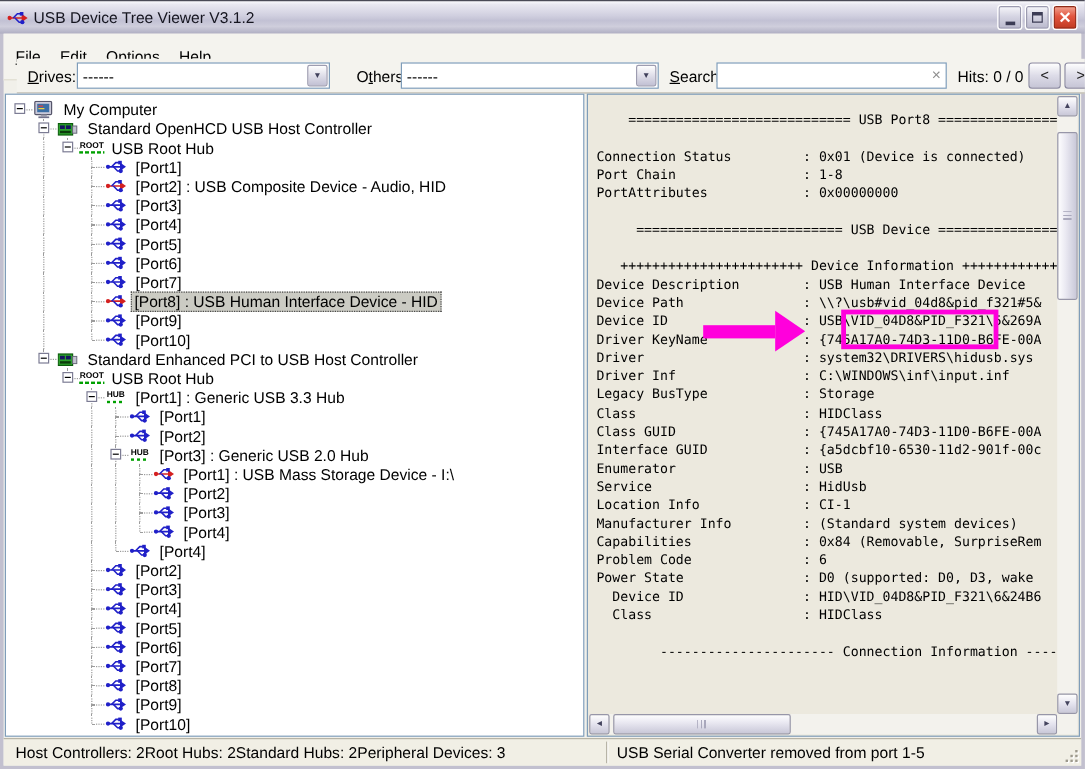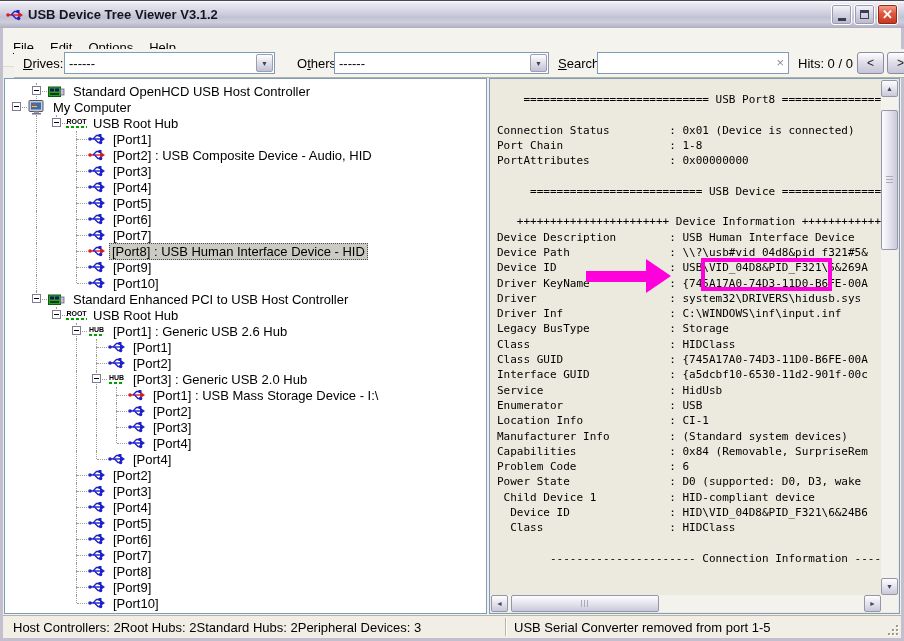--- a/index.html
+++ b/index.html
@@ -5,21 +5,21 @@
 *{margin:0;padding:0;box-sizing:border-box}
 html,body{width:904px;height:641px;overflow:hidden}
 body{font-family:"Liberation Sans",sans-serif;background:#C2C0CF}
 .window{position:relative;width:904px;height:641px;background:#C2C0CF}
 .frame{position:absolute;left:3px;top:28px;width:898px;height:610px;background:#F1F0EA}
 
 .titlebar{position:absolute;left:0;top:0;width:904px;height:28px;border-top:1px solid #4A4A56;
  background:linear-gradient(#FBFBFD 0%,#E9E8F1 10%,#D0CFDF 45%,#C2C1D4 60%,#CFCEDC 78%,#AFAEC2 100%);
  display:flex;align-items:center;padding:0 6px}
 .app-icon{width:18px;height:16px;display:flex;align-items:center;justify-content:center;margin-right:4px}
-.title{font-size:13px;font-weight:bold;color:#15151F;flex:1;white-space:nowrap}
+.title{font-size:13px;font-weight:normal;color:#15151F;flex:1;white-space:nowrap}
 .tb-btns{display:flex}
 .tbb{width:21px;height:21px;margin-left:2px;border:1px solid #FFFFFF;border-radius:3px;display:flex;align-items:center;justify-content:center;
  background:linear-gradient(#F8F8FB,#D6D5E3 45%,#B9B8CC);box-shadow:inset 0 0 0 1px #9B9AAF}
 .tbb.close{background:linear-gradient(#F2A896,#E25640 45%,#BF3820);box-shadow:inset 0 0 0 1px #8F2A18;color:#fff;font-weight:bold;font-size:13px;line-height:13px}
 .g-min{width:8px;height:3px;background:#3C3C55;align-self:flex-end;margin-bottom:3px}
 .g-max{width:9px;height:9px;border:1px solid #3C3C55;border-top:3px solid #3C3C55}
 
 .menubar{position:absolute;left:3px;top:28px;width:898px;height:39px;background:#F4F3EE;border-bottom:1px solid #DFDCCF;display:flex;align-items:center;padding-left:2px}
 .menu-item{font-size:13px;padding:2px 8px;color:#000}
 .toolbar{position:absolute;left:14px;top:49px;width:898px;height:29px;background:#F4F3EE;border-bottom:1px solid #B6B3A6}
@@ -141,280 +141,280 @@
       <input id="search-input" value="" style="">
       <span class="clear">×</span>
     </span>
     <span class="hits">Hits: 0 / 0</span>
     <span class="navbtn" id="btn-prev">&lt;</span>
     <span class="navbtn" id="btn-next">&gt;</span>
   </div>
 
   <div class="tree-panel" id="tree">
       <div class="trow">
-        <span class="tcell"></span>
-        <span class="tcell elbow vt vb">
-          <i class="hline"></i>
-          <span class="expander"></span>
-        </span>
-        <span class="ticon">
-  <svg width="17" height="13" viewBox="0 0 17 13">
-            <rect x="0.5" y="2" width="12" height="9.5" fill="#2CA02C" stroke="#0C5C0C"></rect>
-            <rect x="2" y="3.5" width="4" height="3" fill="#14145E"></rect>
-            <rect x="7" y="3.5" width="4" height="3" fill="#14145E"></rect>
-            <rect x="2" y="8" width="9" height="2" fill="#0C3C0C"></rect>
-            <rect x="12.5" y="4" width="3.5" height="6" fill="#C2C2D0" stroke="#666677" stroke-width="0.8"></rect>
-          </svg>
-</span>
-        <span class="tlabel">Standard OpenHCD USB Host Controller</span>
-      </div>
-      <div class="trow">
         <span class="tcell elbow">
           <i class="hline"></i>
           <span class="expander"></span>
         </span>
         <span class="ticon">
   <svg width="17" height="15" viewBox="0 0 17 15">
             <rect x="1" y="0.5" width="14" height="11" rx="1" fill="#C9C9D9" stroke="#55556A"></rect>
             <rect x="3" y="2.5" width="10" height="7" fill="#3A6EA5"></rect>
             <path d="M4 4.5h4" stroke="#E04040" stroke-width="1"></path>
             <path d="M4 6.5h5" stroke="#F0D040" stroke-width="1"></path>
             <rect x="6" y="11.5" width="5" height="1.5" fill="#9A9AAA"></rect>
             <rect x="4" y="13" width="9" height="1.5" fill="#70708A"></rect>
           </svg>
 </span>
         <span class="tlabel">My Computer</span>
       </div>
       <div class="trow">
         <span class="tcell"></span>
-        <span class="tcell g"></span>
-        <span class="tcell elbow vt">
-          <i class="hline"></i>
-          <span class="expander"></span>
-        </span>
-        <span class="ticon">
-          <span class="txtic">ROOT<i></i></span>
-        </span>
-        <span class="tlabel">USB Root Hub</span>
-      </div>
-      <div class="trow">
-        <span class="tcell"></span>
-        <span class="tcell g"></span>
-        <span class="tcell"></span>
-        <span class="tcell elbow vt vb">
-          <i class="hline"></i>
-        </span>
-        <span class="ticon">
-  <svg width="18" height="14" viewBox="0 0 18 14">
-            <circle cx="2" cy="7" r="1.8" fill="#2020C8"></circle>
-            <path d="M2 7H12.5" stroke="#2020C8" stroke-width="1.4"></path>
-            <polygon points="12,3.5 17,7 12,10.5" fill="#2020C8"></polygon>
-            <path d="M5 7L8.5 3.5H11" stroke="#2020C8" stroke-width="1.3" fill="none"></path>
-            <rect x="10.5" y="2" width="3" height="3" fill="#2020C8"></rect>
-            <path d="M6.5 7L10 10.5h1.4" stroke="#2020C8" stroke-width="1.3" fill="none"></path>
-            <circle cx="12.6" cy="10.5" r="1.8" fill="#2020C8"></circle>
-          </svg>
-</span>
-        <span class="tlabel">[Port1]</span>
-      </div>
-      <div class="trow">
-        <span class="tcell"></span>
-        <span class="tcell g"></span>
-        <span class="tcell"></span>
-        <span class="tcell elbow vt vb">
-          <i class="hline"></i>
-        </span>
-        <span class="ticon">
-  <svg width="18" height="14" viewBox="0 0 18 14">
-            <circle cx="2" cy="7" r="1.8" fill="#D42020"></circle>
-            <path d="M2 7H12.5" stroke="#D42020" stroke-width="1.4"></path>
-            <polygon points="12,3.5 17,7 12,10.5" fill="#D42020"></polygon>
-            <path d="M5 7L8.5 3.5H11" stroke="#2020C8" stroke-width="1.3" fill="none"></path>
-            <rect x="10.5" y="2" width="3" height="3" fill="#2020C8"></rect>
-            <path d="M6.5 7L10 10.5h1.4" stroke="#2020C8" stroke-width="1.3" fill="none"></path>
-            <circle cx="12.6" cy="10.5" r="1.8" fill="#2020C8"></circle>
-          </svg>
-</span>
-        <span class="tlabel">[Port2] : USB Composite Device - Audio, HID</span>
-      </div>
-      <div class="trow">
-        <span class="tcell"></span>
-        <span class="tcell g"></span>
-        <span class="tcell"></span>
-        <span class="tcell elbow vt vb">
-          <i class="hline"></i>
-        </span>
-        <span class="ticon">
-  <svg width="18" height="14" viewBox="0 0 18 14">
-            <circle cx="2" cy="7" r="1.8" fill="#2020C8"></circle>
-            <path d="M2 7H12.5" stroke="#2020C8" stroke-width="1.4"></path>
-            <polygon points="12,3.5 17,7 12,10.5" fill="#2020C8"></polygon>
-            <path d="M5 7L8.5 3.5H11" stroke="#2020C8" stroke-width="1.3" fill="none"></path>
-            <rect x="10.5" y="2" width="3" height="3" fill="#2020C8"></rect>
-            <path d="M6.5 7L10 10.5h1.4" stroke="#2020C8" stroke-width="1.3" fill="none"></path>
-            <circle cx="12.6" cy="10.5" r="1.8" fill="#2020C8"></circle>
-          </svg>
-</span>
-        <span class="tlabel">[Port3]</span>
-      </div>
-      <div class="trow">
-        <span class="tcell"></span>
-        <span class="tcell g"></span>
-        <span class="tcell"></span>
-        <span class="tcell elbow vt vb">
-          <i class="hline"></i>
-        </span>
-        <span class="ticon">
-  <svg width="18" height="14" viewBox="0 0 18 14">
-            <circle cx="2" cy="7" r="1.8" fill="#2020C8"></circle>
-            <path d="M2 7H12.5" stroke="#2020C8" stroke-width="1.4"></path>
-            <polygon points="12,3.5 17,7 12,10.5" fill="#2020C8"></polygon>
-            <path d="M5 7L8.5 3.5H11" stroke="#2020C8" stroke-width="1.3" fill="none"></path>
-            <rect x="10.5" y="2" width="3" height="3" fill="#2020C8"></rect>
-            <path d="M6.5 7L10 10.5h1.4" stroke="#2020C8" stroke-width="1.3" fill="none"></path>
-            <circle cx="12.6" cy="10.5" r="1.8" fill="#2020C8"></circle>
-          </svg>
-</span>
-        <span class="tlabel">[Port4]</span>
-      </div>
-      <div class="trow">
-        <span class="tcell"></span>
-        <span class="tcell g"></span>
-        <span class="tcell"></span>
-        <span class="tcell elbow vt vb">
-          <i class="hline"></i>
-        </span>
-        <span class="ticon">
-  <svg width="18" height="14" viewBox="0 0 18 14">
-            <circle cx="2" cy="7" r="1.8" fill="#2020C8"></circle>
-            <path d="M2 7H12.5" stroke="#2020C8" stroke-width="1.4"></path>
-            <polygon points="12,3.5 17,7 12,10.5" fill="#2020C8"></polygon>
-            <path d="M5 7L8.5 3.5H11" stroke="#2020C8" stroke-width="1.3" fill="none"></path>
-            <rect x="10.5" y="2" width="3" height="3" fill="#2020C8"></rect>
-            <path d="M6.5 7L10 10.5h1.4" stroke="#2020C8" stroke-width="1.3" fill="none"></path>
-            <circle cx="12.6" cy="10.5" r="1.8" fill="#2020C8"></circle>
-          </svg>
-</span>
-        <span class="tlabel">[Port5]</span>
-      </div>
-      <div class="trow">
-        <span class="tcell"></span>
-        <span class="tcell g"></span>
-        <span class="tcell"></span>
-        <span class="tcell elbow vt vb">
-          <i class="hline"></i>
-        </span>
-        <span class="ticon">
-  <svg width="18" height="14" viewBox="0 0 18 14">
-            <circle cx="2" cy="7" r="1.8" fill="#2020C8"></circle>
-            <path d="M2 7H12.5" stroke="#2020C8" stroke-width="1.4"></path>
-            <polygon points="12,3.5 17,7 12,10.5" fill="#2020C8"></polygon>
-            <path d="M5 7L8.5 3.5H11" stroke="#2020C8" stroke-width="1.3" fill="none"></path>
-            <rect x="10.5" y="2" width="3" height="3" fill="#2020C8"></rect>
-            <path d="M6.5 7L10 10.5h1.4" stroke="#2020C8" stroke-width="1.3" fill="none"></path>
-            <circle cx="12.6" cy="10.5" r="1.8" fill="#2020C8"></circle>
-          </svg>
-</span>
-        <span class="tlabel">[Port6]</span>
-      </div>
-      <div class="trow">
-        <span class="tcell"></span>
-        <span class="tcell g"></span>
-        <span class="tcell"></span>
-        <span class="tcell elbow vt vb">
-          <i class="hline"></i>
-        </span>
-        <span class="ticon">
-  <svg width="18" height="14" viewBox="0 0 18 14">
-            <circle cx="2" cy="7" r="1.8" fill="#2020C8"></circle>
-            <path d="M2 7H12.5" stroke="#2020C8" stroke-width="1.4"></path>
-            <polygon points="12,3.5 17,7 12,10.5" fill="#2020C8"></polygon>
-            <path d="M5 7L8.5 3.5H11" stroke="#2020C8" stroke-width="1.3" fill="none"></path>
-            <rect x="10.5" y="2" width="3" height="3" fill="#2020C8"></rect>
-            <path d="M6.5 7L10 10.5h1.4" stroke="#2020C8" stroke-width="1.3" fill="none"></path>
-            <circle cx="12.6" cy="10.5" r="1.8" fill="#2020C8"></circle>
-          </svg>
-</span>
-        <span class="tlabel">[Port7]</span>
-      </div>
-      <div class="trow">
-        <span class="tcell"></span>
-        <span class="tcell g"></span>
-        <span class="tcell"></span>
-        <span class="tcell elbow vt vb">
-          <i class="hline"></i>
-        </span>
-        <span class="ticon">
-  <svg width="18" height="14" viewBox="0 0 18 14">
-            <circle cx="2" cy="7" r="1.8" fill="#D42020"></circle>
-            <path d="M2 7H12.5" stroke="#D42020" stroke-width="1.4"></path>
-            <polygon points="12,3.5 17,7 12,10.5" fill="#D42020"></polygon>
-            <path d="M5 7L8.5 3.5H11" stroke="#2020C8" stroke-width="1.3" fill="none"></path>
-            <rect x="10.5" y="2" width="3" height="3" fill="#2020C8"></rect>
-            <path d="M6.5 7L10 10.5h1.4" stroke="#2020C8" stroke-width="1.3" fill="none"></path>
-            <circle cx="12.6" cy="10.5" r="1.8" fill="#2020C8"></circle>
-          </svg>
-</span>
-        <span class="tlabel sel">[Port8] : USB Human Interface Device - HID</span>
-      </div>
-      <div class="trow">
-        <span class="tcell"></span>
-        <span class="tcell g"></span>
-        <span class="tcell"></span>
-        <span class="tcell elbow vt vb">
-          <i class="hline"></i>
-        </span>
-        <span class="ticon">
-  <svg width="18" height="14" viewBox="0 0 18 14">
-            <circle cx="2" cy="7" r="1.8" fill="#2020C8"></circle>
-            <path d="M2 7H12.5" stroke="#2020C8" stroke-width="1.4"></path>
-            <polygon points="12,3.5 17,7 12,10.5" fill="#2020C8"></polygon>
-            <path d="M5 7L8.5 3.5H11" stroke="#2020C8" stroke-width="1.3" fill="none"></path>
-            <rect x="10.5" y="2" width="3" height="3" fill="#2020C8"></rect>
-            <path d="M6.5 7L10 10.5h1.4" stroke="#2020C8" stroke-width="1.3" fill="none"></path>
-            <circle cx="12.6" cy="10.5" r="1.8" fill="#2020C8"></circle>
-          </svg>
-</span>
-        <span class="tlabel">[Port9]</span>
-      </div>
-      <div class="trow">
-        <span class="tcell"></span>
-        <span class="tcell g"></span>
-        <span class="tcell"></span>
-        <span class="tcell elbow vt">
-          <i class="hline"></i>
-        </span>
-        <span class="ticon">
-  <svg width="18" height="14" viewBox="0 0 18 14">
-            <circle cx="2" cy="7" r="1.8" fill="#2020C8"></circle>
-            <path d="M2 7H12.5" stroke="#2020C8" stroke-width="1.4"></path>
-            <polygon points="12,3.5 17,7 12,10.5" fill="#2020C8"></polygon>
-            <path d="M5 7L8.5 3.5H11" stroke="#2020C8" stroke-width="1.3" fill="none"></path>
-            <rect x="10.5" y="2" width="3" height="3" fill="#2020C8"></rect>
-            <path d="M6.5 7L10 10.5h1.4" stroke="#2020C8" stroke-width="1.3" fill="none"></path>
-            <circle cx="12.6" cy="10.5" r="1.8" fill="#2020C8"></circle>
-          </svg>
-</span>
-        <span class="tlabel">[Port10]</span>
-      </div>
-      <div class="trow">
-        <span class="tcell"></span>
-        <span class="tcell elbow vt">
+        <span class="tcell elbow vt vb">
           <i class="hline"></i>
           <span class="expander"></span>
         </span>
         <span class="ticon">
   <svg width="17" height="13" viewBox="0 0 17 13">
             <rect x="0.5" y="2" width="12" height="9.5" fill="#2CA02C" stroke="#0C5C0C"></rect>
             <rect x="2" y="3.5" width="4" height="3" fill="#14145E"></rect>
             <rect x="7" y="3.5" width="4" height="3" fill="#14145E"></rect>
             <rect x="2" y="8" width="9" height="2" fill="#0C3C0C"></rect>
             <rect x="12.5" y="4" width="3.5" height="6" fill="#C2C2D0" stroke="#666677" stroke-width="0.8"></rect>
           </svg>
 </span>
+        <span class="tlabel">Standard OpenHCD USB Host Controller</span>
+      </div>
+      <div class="trow">
+        <span class="tcell"></span>
+        <span class="tcell g"></span>
+        <span class="tcell elbow vt">
+          <i class="hline"></i>
+          <span class="expander"></span>
+        </span>
+        <span class="ticon">
+          <span class="txtic">ROOT<i></i></span>
+        </span>
+        <span class="tlabel">USB Root Hub</span>
+      </div>
+      <div class="trow">
+        <span class="tcell"></span>
+        <span class="tcell g"></span>
+        <span class="tcell"></span>
+        <span class="tcell elbow vt vb">
+          <i class="hline"></i>
+        </span>
+        <span class="ticon">
+  <svg width="18" height="14" viewBox="0 0 18 14">
+            <circle cx="2" cy="7" r="1.8" fill="#2020C8"></circle>
+            <path d="M2 7H12.5" stroke="#2020C8" stroke-width="1.4"></path>
+            <polygon points="12,3.5 17,7 12,10.5" fill="#2020C8"></polygon>
+            <path d="M5 7L8.5 3.5H11" stroke="#2020C8" stroke-width="1.3" fill="none"></path>
+            <rect x="10.5" y="2" width="3" height="3" fill="#2020C8"></rect>
+            <path d="M6.5 7L10 10.5h1.4" stroke="#2020C8" stroke-width="1.3" fill="none"></path>
+            <circle cx="12.6" cy="10.5" r="1.8" fill="#2020C8"></circle>
+          </svg>
+</span>
+        <span class="tlabel">[Port1]</span>
+      </div>
+      <div class="trow">
+        <span class="tcell"></span>
+        <span class="tcell g"></span>
+        <span class="tcell"></span>
+        <span class="tcell elbow vt vb">
+          <i class="hline"></i>
+        </span>
+        <span class="ticon">
+  <svg width="18" height="14" viewBox="0 0 18 14">
+            <circle cx="2" cy="7" r="1.8" fill="#D42020"></circle>
+            <path d="M2 7H12.5" stroke="#D42020" stroke-width="1.4"></path>
+            <polygon points="12,3.5 17,7 12,10.5" fill="#D42020"></polygon>
+            <path d="M5 7L8.5 3.5H11" stroke="#2020C8" stroke-width="1.3" fill="none"></path>
+            <rect x="10.5" y="2" width="3" height="3" fill="#2020C8"></rect>
+            <path d="M6.5 7L10 10.5h1.4" stroke="#2020C8" stroke-width="1.3" fill="none"></path>
+            <circle cx="12.6" cy="10.5" r="1.8" fill="#2020C8"></circle>
+          </svg>
+</span>
+        <span class="tlabel">[Port2] : USB Composite Device - Audio, HID</span>
+      </div>
+      <div class="trow">
+        <span class="tcell"></span>
+        <span class="tcell g"></span>
+        <span class="tcell"></span>
+        <span class="tcell elbow vt vb">
+          <i class="hline"></i>
+        </span>
+        <span class="ticon">
+  <svg width="18" height="14" viewBox="0 0 18 14">
+            <circle cx="2" cy="7" r="1.8" fill="#2020C8"></circle>
+            <path d="M2 7H12.5" stroke="#2020C8" stroke-width="1.4"></path>
+            <polygon points="12,3.5 17,7 12,10.5" fill="#2020C8"></polygon>
+            <path d="M5 7L8.5 3.5H11" stroke="#2020C8" stroke-width="1.3" fill="none"></path>
+            <rect x="10.5" y="2" width="3" height="3" fill="#2020C8"></rect>
+            <path d="M6.5 7L10 10.5h1.4" stroke="#2020C8" stroke-width="1.3" fill="none"></path>
+            <circle cx="12.6" cy="10.5" r="1.8" fill="#2020C8"></circle>
+          </svg>
+</span>
+        <span class="tlabel">[Port3]</span>
+      </div>
+      <div class="trow">
+        <span class="tcell"></span>
+        <span class="tcell g"></span>
+        <span class="tcell"></span>
+        <span class="tcell elbow vt vb">
+          <i class="hline"></i>
+        </span>
+        <span class="ticon">
+  <svg width="18" height="14" viewBox="0 0 18 14">
+            <circle cx="2" cy="7" r="1.8" fill="#2020C8"></circle>
+            <path d="M2 7H12.5" stroke="#2020C8" stroke-width="1.4"></path>
+            <polygon points="12,3.5 17,7 12,10.5" fill="#2020C8"></polygon>
+            <path d="M5 7L8.5 3.5H11" stroke="#2020C8" stroke-width="1.3" fill="none"></path>
+            <rect x="10.5" y="2" width="3" height="3" fill="#2020C8"></rect>
+            <path d="M6.5 7L10 10.5h1.4" stroke="#2020C8" stroke-width="1.3" fill="none"></path>
+            <circle cx="12.6" cy="10.5" r="1.8" fill="#2020C8"></circle>
+          </svg>
+</span>
+        <span class="tlabel">[Port4]</span>
+      </div>
+      <div class="trow">
+        <span class="tcell"></span>
+        <span class="tcell g"></span>
+        <span class="tcell"></span>
+        <span class="tcell elbow vt vb">
+          <i class="hline"></i>
+        </span>
+        <span class="ticon">
+  <svg width="18" height="14" viewBox="0 0 18 14">
+            <circle cx="2" cy="7" r="1.8" fill="#2020C8"></circle>
+            <path d="M2 7H12.5" stroke="#2020C8" stroke-width="1.4"></path>
+            <polygon points="12,3.5 17,7 12,10.5" fill="#2020C8"></polygon>
+            <path d="M5 7L8.5 3.5H11" stroke="#2020C8" stroke-width="1.3" fill="none"></path>
+            <rect x="10.5" y="2" width="3" height="3" fill="#2020C8"></rect>
+            <path d="M6.5 7L10 10.5h1.4" stroke="#2020C8" stroke-width="1.3" fill="none"></path>
+            <circle cx="12.6" cy="10.5" r="1.8" fill="#2020C8"></circle>
+          </svg>
+</span>
+        <span class="tlabel">[Port5]</span>
+      </div>
+      <div class="trow">
+        <span class="tcell"></span>
+        <span class="tcell g"></span>
+        <span class="tcell"></span>
+        <span class="tcell elbow vt vb">
+          <i class="hline"></i>
+        </span>
+        <span class="ticon">
+  <svg width="18" height="14" viewBox="0 0 18 14">
+            <circle cx="2" cy="7" r="1.8" fill="#2020C8"></circle>
+            <path d="M2 7H12.5" stroke="#2020C8" stroke-width="1.4"></path>
+            <polygon points="12,3.5 17,7 12,10.5" fill="#2020C8"></polygon>
+            <path d="M5 7L8.5 3.5H11" stroke="#2020C8" stroke-width="1.3" fill="none"></path>
+            <rect x="10.5" y="2" width="3" height="3" fill="#2020C8"></rect>
+            <path d="M6.5 7L10 10.5h1.4" stroke="#2020C8" stroke-width="1.3" fill="none"></path>
+            <circle cx="12.6" cy="10.5" r="1.8" fill="#2020C8"></circle>
+          </svg>
+</span>
+        <span class="tlabel">[Port6]</span>
+      </div>
+      <div class="trow">
+        <span class="tcell"></span>
+        <span class="tcell g"></span>
+        <span class="tcell"></span>
+        <span class="tcell elbow vt vb">
+          <i class="hline"></i>
+        </span>
+        <span class="ticon">
+  <svg width="18" height="14" viewBox="0 0 18 14">
+            <circle cx="2" cy="7" r="1.8" fill="#2020C8"></circle>
+            <path d="M2 7H12.5" stroke="#2020C8" stroke-width="1.4"></path>
+            <polygon points="12,3.5 17,7 12,10.5" fill="#2020C8"></polygon>
+            <path d="M5 7L8.5 3.5H11" stroke="#2020C8" stroke-width="1.3" fill="none"></path>
+            <rect x="10.5" y="2" width="3" height="3" fill="#2020C8"></rect>
+            <path d="M6.5 7L10 10.5h1.4" stroke="#2020C8" stroke-width="1.3" fill="none"></path>
+            <circle cx="12.6" cy="10.5" r="1.8" fill="#2020C8"></circle>
+          </svg>
+</span>
+        <span class="tlabel">[Port7]</span>
+      </div>
+      <div class="trow">
+        <span class="tcell"></span>
+        <span class="tcell g"></span>
+        <span class="tcell"></span>
+        <span class="tcell elbow vt vb">
+          <i class="hline"></i>
+        </span>
+        <span class="ticon">
+  <svg width="18" height="14" viewBox="0 0 18 14">
+            <circle cx="2" cy="7" r="1.8" fill="#D42020"></circle>
+            <path d="M2 7H12.5" stroke="#D42020" stroke-width="1.4"></path>
+            <polygon points="12,3.5 17,7 12,10.5" fill="#D42020"></polygon>
+            <path d="M5 7L8.5 3.5H11" stroke="#2020C8" stroke-width="1.3" fill="none"></path>
+            <rect x="10.5" y="2" width="3" height="3" fill="#2020C8"></rect>
+            <path d="M6.5 7L10 10.5h1.4" stroke="#2020C8" stroke-width="1.3" fill="none"></path>
+            <circle cx="12.6" cy="10.5" r="1.8" fill="#2020C8"></circle>
+          </svg>
+</span>
+        <span class="tlabel sel">[Port8] : USB Human Interface Device - HID</span>
+      </div>
+      <div class="trow">
+        <span class="tcell"></span>
+        <span class="tcell g"></span>
+        <span class="tcell"></span>
+        <span class="tcell elbow vt vb">
+          <i class="hline"></i>
+        </span>
+        <span class="ticon">
+  <svg width="18" height="14" viewBox="0 0 18 14">
+            <circle cx="2" cy="7" r="1.8" fill="#2020C8"></circle>
+            <path d="M2 7H12.5" stroke="#2020C8" stroke-width="1.4"></path>
+            <polygon points="12,3.5 17,7 12,10.5" fill="#2020C8"></polygon>
+            <path d="M5 7L8.5 3.5H11" stroke="#2020C8" stroke-width="1.3" fill="none"></path>
+            <rect x="10.5" y="2" width="3" height="3" fill="#2020C8"></rect>
+            <path d="M6.5 7L10 10.5h1.4" stroke="#2020C8" stroke-width="1.3" fill="none"></path>
+            <circle cx="12.6" cy="10.5" r="1.8" fill="#2020C8"></circle>
+          </svg>
+</span>
+        <span class="tlabel">[Port9]</span>
+      </div>
+      <div class="trow">
+        <span class="tcell"></span>
+        <span class="tcell g"></span>
+        <span class="tcell"></span>
+        <span class="tcell elbow vt">
+          <i class="hline"></i>
+        </span>
+        <span class="ticon">
+  <svg width="18" height="14" viewBox="0 0 18 14">
+            <circle cx="2" cy="7" r="1.8" fill="#2020C8"></circle>
+            <path d="M2 7H12.5" stroke="#2020C8" stroke-width="1.4"></path>
+            <polygon points="12,3.5 17,7 12,10.5" fill="#2020C8"></polygon>
+            <path d="M5 7L8.5 3.5H11" stroke="#2020C8" stroke-width="1.3" fill="none"></path>
+            <rect x="10.5" y="2" width="3" height="3" fill="#2020C8"></rect>
+            <path d="M6.5 7L10 10.5h1.4" stroke="#2020C8" stroke-width="1.3" fill="none"></path>
+            <circle cx="12.6" cy="10.5" r="1.8" fill="#2020C8"></circle>
+          </svg>
+</span>
+        <span class="tlabel">[Port10]</span>
+      </div>
+      <div class="trow">
+        <span class="tcell"></span>
+        <span class="tcell elbow vt">
+          <i class="hline"></i>
+          <span class="expander"></span>
+        </span>
+        <span class="ticon">
+  <svg width="17" height="13" viewBox="0 0 17 13">
+            <rect x="0.5" y="2" width="12" height="9.5" fill="#2CA02C" stroke="#0C5C0C"></rect>
+            <rect x="2" y="3.5" width="4" height="3" fill="#14145E"></rect>
+            <rect x="7" y="3.5" width="4" height="3" fill="#14145E"></rect>
+            <rect x="2" y="8" width="9" height="2" fill="#0C3C0C"></rect>
+            <rect x="12.5" y="4" width="3.5" height="6" fill="#C2C2D0" stroke="#666677" stroke-width="0.8"></rect>
+          </svg>
+</span>
         <span class="tlabel">Standard Enhanced PCI to USB Host Controller</span>
       </div>
       <div class="trow">
         <span class="tcell"></span>
         <span class="tcell"></span>
         <span class="tcell elbow vt">
           <i class="hline"></i>
           <span class="expander"></span>
         </span>
         <span class="ticon">
@@ -426,21 +426,21 @@
         <span class="tcell"></span>
         <span class="tcell"></span>
         <span class="tcell"></span>
         <span class="tcell elbow vt vb">
           <i class="hline"></i>
           <span class="expander"></span>
         </span>
         <span class="ticon">
           <span class="txtic">HUB<i></i></span>
         </span>
-        <span class="tlabel">[Port1] : Generic USB 2.6 Hub</span>
+        <span class="tlabel">[Port1] : Generic USB 3.3 Hub</span>
       </div>
       <div class="trow">
         <span class="tcell"></span>
         <span class="tcell"></span>
         <span class="tcell"></span>
         <span class="tcell g"></span>
         <span class="tcell elbow vt vb">
           <i class="hline"></i>
         </span>
         <span class="ticon">
@@ -796,28 +796,27 @@
         <div class="dline">Device Description        : USB Human Interface Device</div>
         <div class="dline">Device Path               : \\?\usb#vid_04d8&amp;pid_f321#5&amp;</div>
         <div class="dline">Device ID                 : USB\VID_04D8&amp;PID_F321\5&amp;269A</div>
         <div class="dline">Driver KeyName            : {745A17A0-74D3-11D0-B6FE-00A</div>
         <div class="dline">Driver                    : system32\DRIVERS\hidusb.sys</div>
         <div class="dline">Driver Inf                : C:\WINDOWS\inf\input.inf</div>
         <div class="dline">Legacy BusType            : Storage</div>
         <div class="dline">Class                     : HIDClass</div>
         <div class="dline">Class GUID                : {745A17A0-74D3-11D0-B6FE-00A</div>
         <div class="dline">Interface GUID            : {a5dcbf10-6530-11d2-901f-00c</div>
+        <div class="dline">Enumerator                : USB</div>
         <div class="dline">Service                   : HidUsb</div>
-        <div class="dline">Enumerator                : USB</div>
         <div class="dline">Location Info             : CI-1</div>
         <div class="dline">Manufacturer Info         : (Standard system devices)</div>
         <div class="dline">Capabilities              : 0x84 (Removable, SurpriseRem</div>
         <div class="dline">Problem Code              : 6</div>
         <div class="dline">Power State               : D0 (supported: D0, D3, wake</div>
-        <div class="dline"> Child Device 1           : HID-compliant device</div>
         <div class="dline">  Device ID               : HID\VID_04D8&amp;PID_F321\6&amp;24B6</div>
         <div class="dline">  Class                   : HIDClass</div>
         <div class="dline"></div>
         <div class="dline">        ---------------------- Connection Information ----------------------</div>
       </div>
     <div class="vscroll">
       <span class="sbtn up">▲</span>
       <span class="vthumb"></span>
       <span class="sbtn down">▼</span>
     </div>

